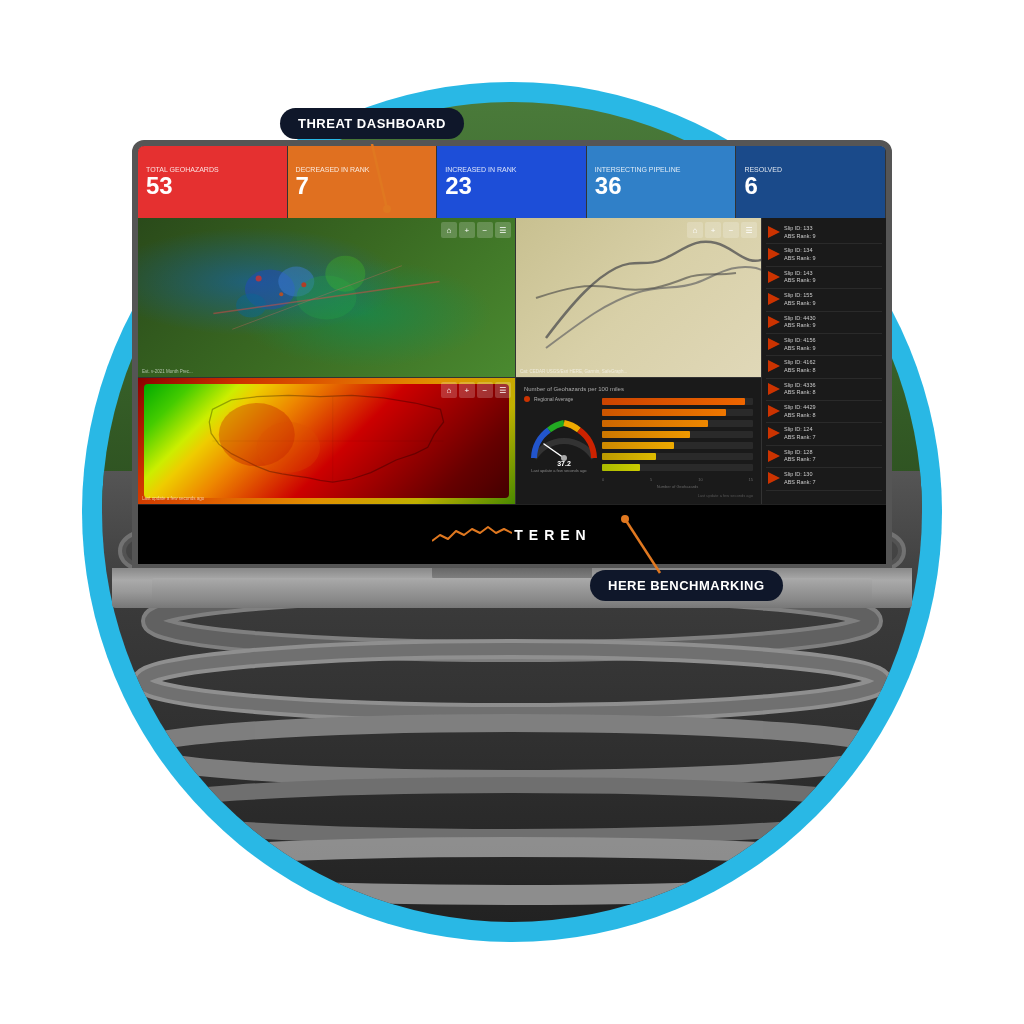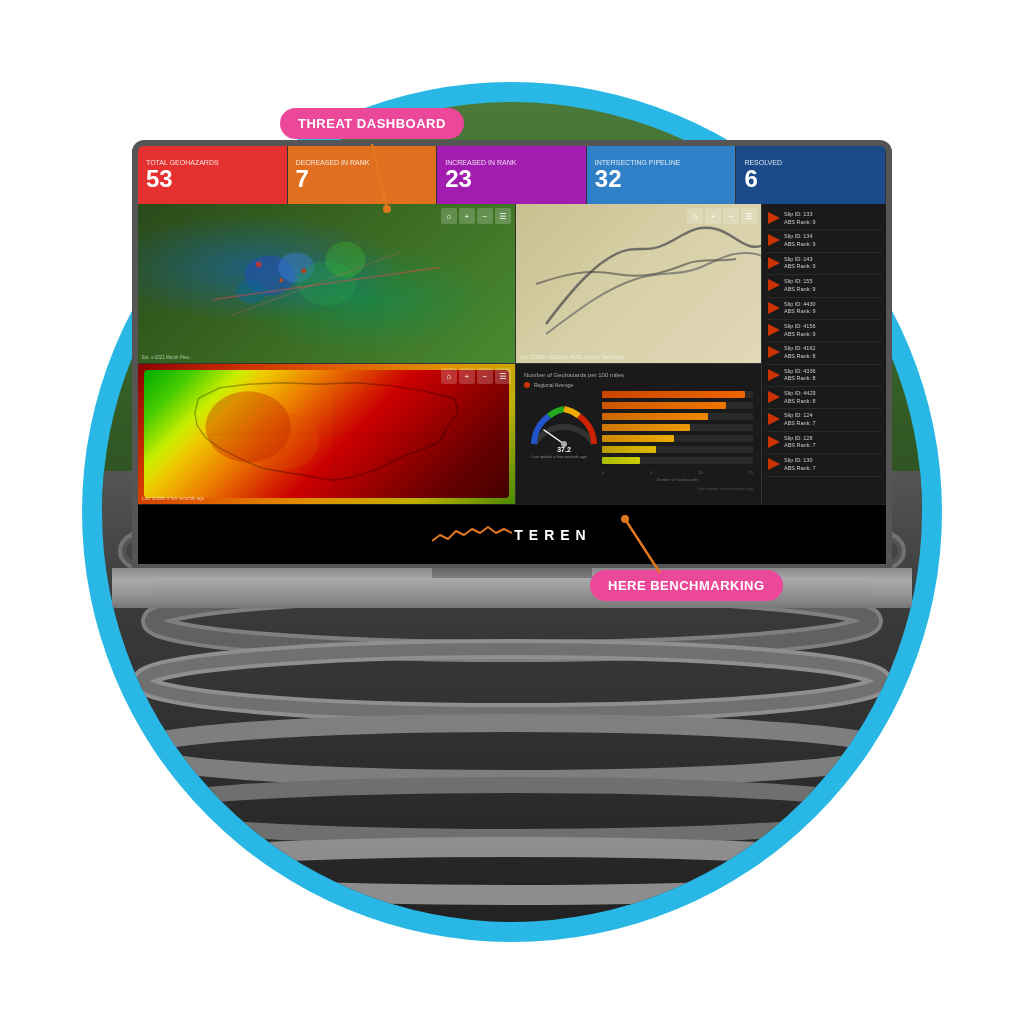--- a/index.html
+++ b/index.html
@@ -119,21 +119,21 @@
       width: 100%;
       height: 100%;
       background: #111;
       display: flex;
       flex-direction: column;
     }
 
     
     .stat-bar {
       display: flex;
-      height: 58px;
+      height: 72px;
       flex-shrink: 0;
     }
 
     .stat-card {
       flex: 1;
       display: flex;
       flex-direction: column;
       justify-content: center;
       padding: 4px 8px;
       border-right: 1px solid #333;
@@ -149,21 +149,21 @@
 
     .stat-card-value {
       font-size: 24px;
       font-weight: bold;
       color: #fff;
       line-height: 1;
     }
 
     .stat-red { background: #e53030; }
     .stat-orange { background: #e07020; }
-    .stat-green { background: #a21caf; }
+    .stat-green { background: #1d4ed8; }
     .stat-blue { background: #3080c8; }
     .stat-darkblue { background: #1a4a8a; }
 
     
     .main-area {
       display: flex;
       flex: 1;
       overflow: hidden;
     }
 
@@ -373,21 +373,21 @@
     }
 
     .callout-peer {
       position: absolute;
       top: 570px;
       left: 590px;
       z-index: 20;
     }
 
     .callout-pill {
-      background: #ec4899;
+      background: #0f172a;
       color: #fff;
       font-size: 13px;
       font-weight: bold;
       padding: 8px 18px;
       border-radius: 24px;
       white-space: nowrap;
       letter-spacing: 0.5px;
     }
 
     
@@ -459,21 +459,21 @@
           <div class="stat-card stat-orange">
             <div class="stat-card-label">Decreased in Rank</div>
             <div class="stat-card-value">7</div>
           </div>
           <div class="stat-card stat-green">
             <div class="stat-card-label">Increased in Rank</div>
             <div class="stat-card-value">23</div>
           </div>
           <div class="stat-card stat-blue">
             <div class="stat-card-label">Intersecting Pipeline</div>
-            <div class="stat-card-value">32</div>
+            <div class="stat-card-value">36</div>
           </div>
           <div class="stat-card stat-darkblue">
             <div class="stat-card-label">Resolved</div>
             <div class="stat-card-value">6</div>
           </div>
         </div>
 
         <div class="main-area">
 
           <div class="left-panels">

